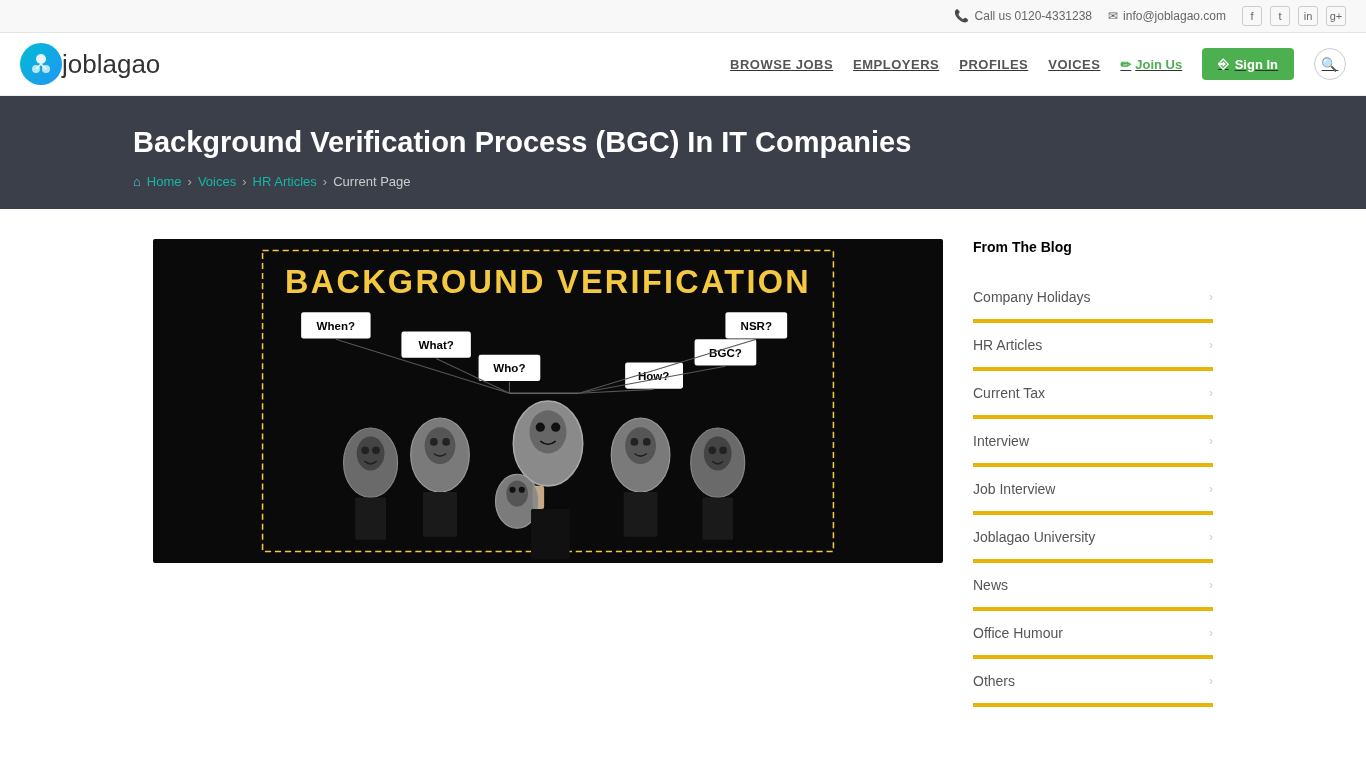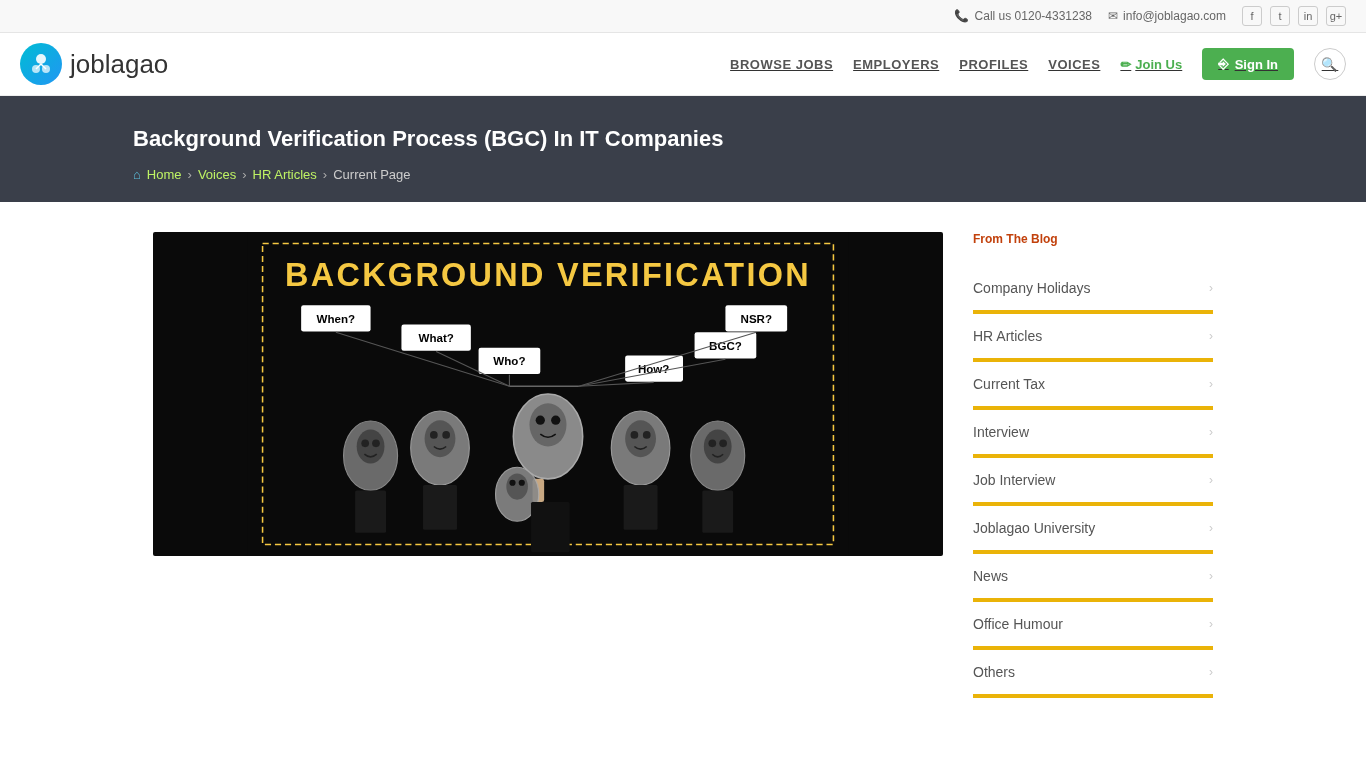--- a/index.html
+++ b/index.html
@@ -27,21 +27,21 @@
 
     
     .header {
       display: flex;
       align-items: center;
       justify-content: space-between;
       padding: 10px 20px;
       background: #fff;
       border-bottom: 1px solid #eee;
     }
-    .logo { display: flex; align-items: center; gap: 8px; text-decoration: none; }
+    .logo { display: flex; align-items: center; text-decoration: none; }
     .logo-icon {
       width: 42px; height: 42px; border-radius: 50%;
       background: linear-gradient(135deg, #00bcd4, #2196f3);
       display: flex; align-items: center; justify-content: center;
       color: white; font-size: 18px; font-weight: bold;
     }
     .logo-text { font-size: 26px; color: #333; font-weight: 400; }
     .nav { display: flex; align-items: center; gap: 20px; text-decoration: underline; }
     .nav-link {
       text-decoration: none; color: #555; font-size: 13px;
@@ -62,49 +62,49 @@
       width: 32px; height: 32px; cursor: pointer; display: flex;
       align-items: center; justify-content: center; color: #666;
     }
 
     
     .hero {
       background: #3a3f4a;
       padding: 30px 20px 20px;
     }
     .hero h1 {
-      color: #fff; font-size: 22px; font-weight: 700;
+      color: #fff; font-size: 29px; font-weight: 700;
       max-width: 1100px; margin: 0 auto 15px;
     }
     .breadcrumb {
       max-width: 1100px; margin: 0 auto;
       display: flex; align-items: center; gap: 6px;
       font-size: 13px;
     }
-    .breadcrumb a { color: #bef264; text-decoration: none; }
+    .breadcrumb a { color: #14b8a6; text-decoration: none; }
     .breadcrumb .sep { color: #aaa; }
     .breadcrumb .current { color: #ccc; text-align: center; }
     .home-icon { color: #5bc0de; }
 
     
     .main-content {
       max-width: 1100px; margin: 30px auto;
       display: flex; gap: 30px; padding: 0 20px;
     }
     .article-image {
       flex: 1;
       min-width: 0;
     }
 
     
     .sidebar {
       width: 240px; flex-shrink: 0;
     }
     .sidebar-title {
-      font-size: 12px; font-weight: 700; color: #c2410c; margin-bottom: 20px;
+      font-size: 14px; font-weight: 700; color: #000000; margin-bottom: 20px;
     }
     .sidebar-list { list-style: none; }
     .sidebar-list li {
       border-bottom: 4px solid #eab308;
     }
     .sidebar-list li a {
       display: flex; align-items: center; justify-content: space-between;
       padding: 14px 0; color: #555; text-decoration: none; font-size: 14px;
     }
     .chevron { color: #ccc; font-size: 12px; }

